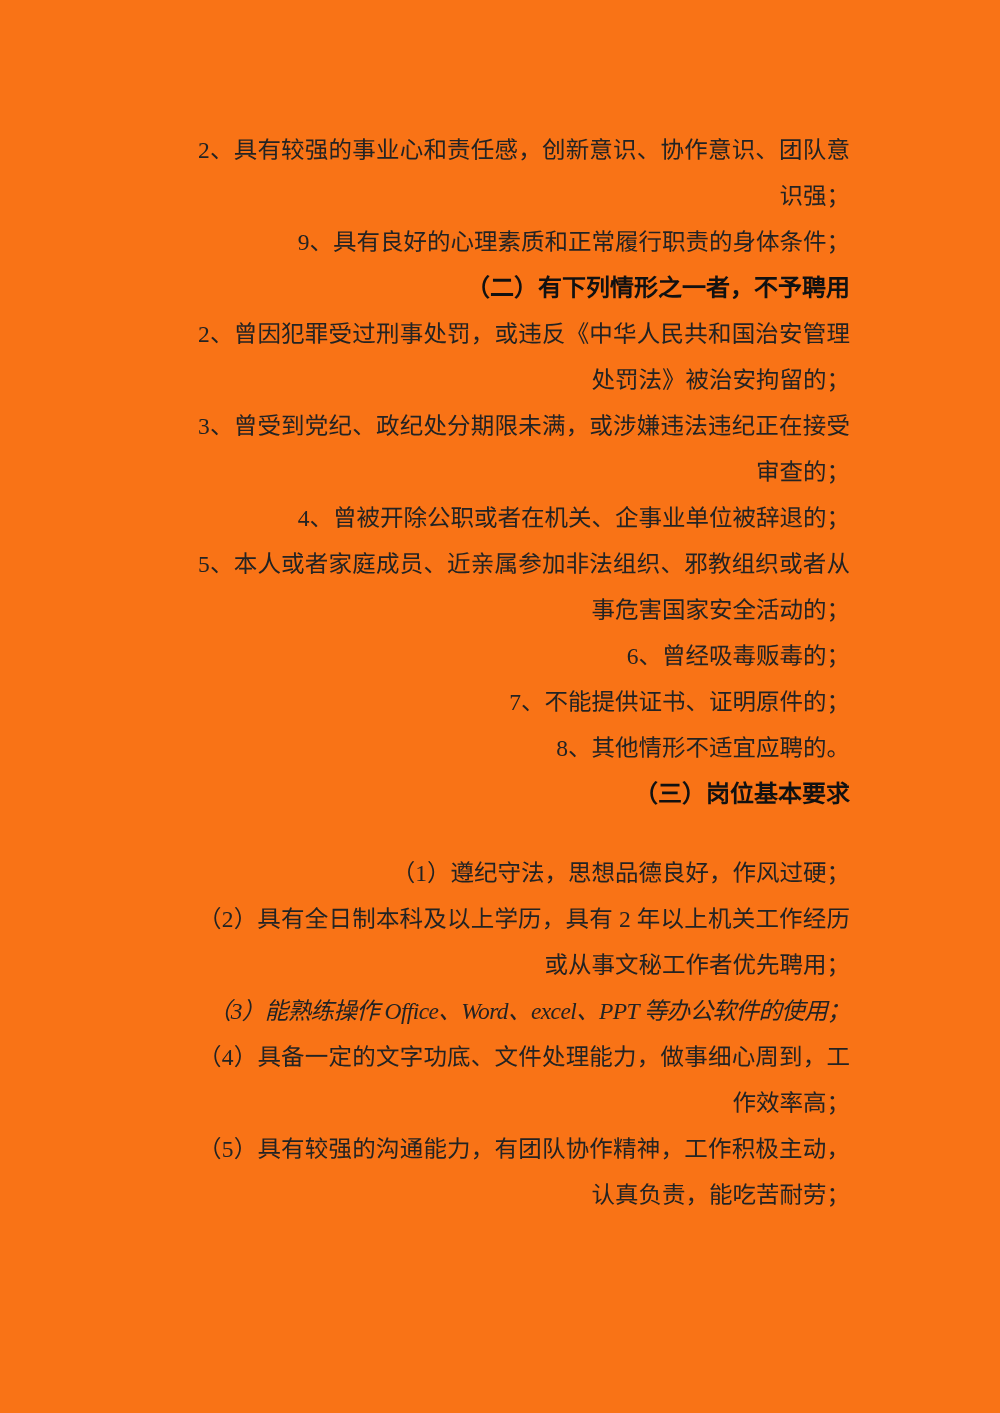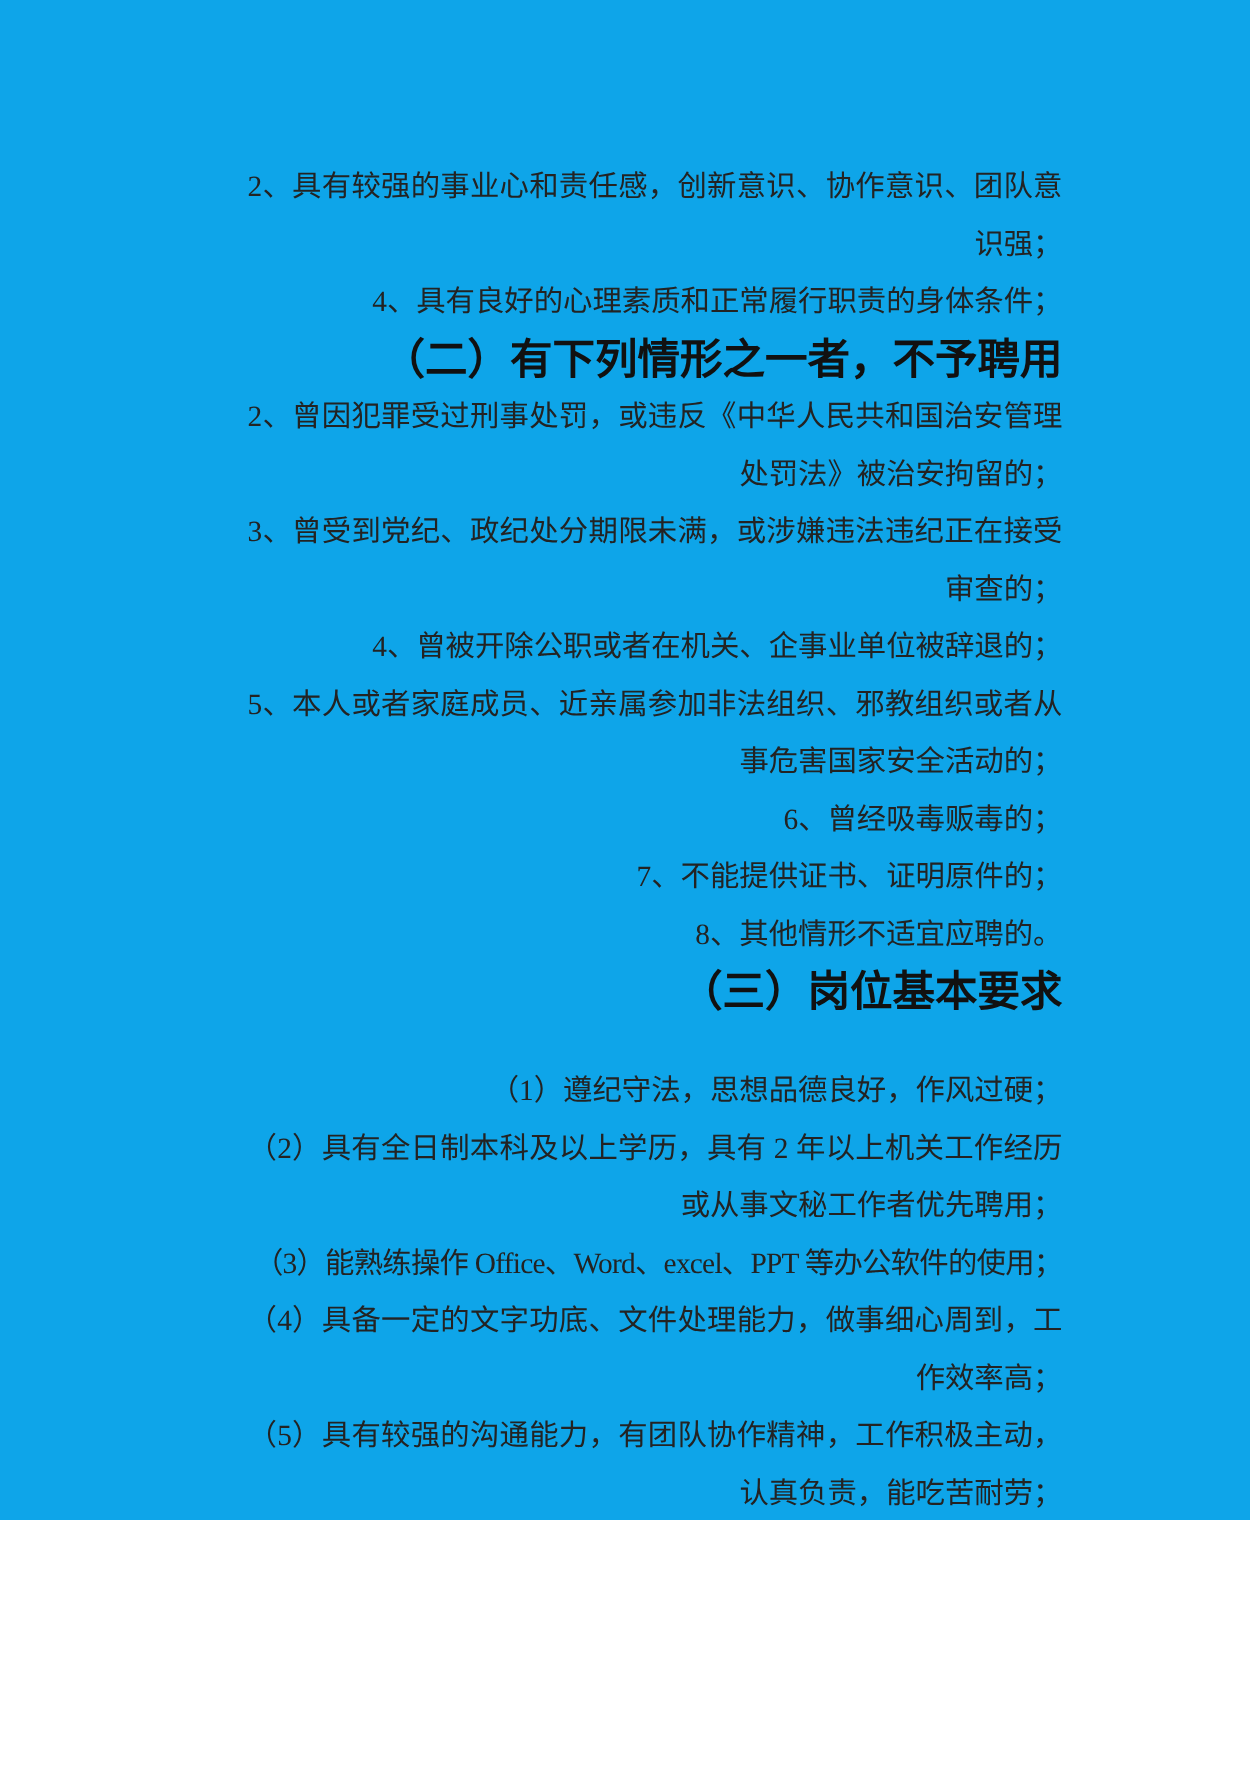--- a/index.html
+++ b/index.html
@@ -3,22 +3,22 @@
 <meta charset="utf-8">
 <style>
   html, body {
     margin: 0;
     padding: 0;
     background: #ffffff;
   }
   .page {
     position: relative;
     width: 1000px;
-    height: 1216px;
-    background: #0ea5e9;
+    height: 1413px;
+    background: #f97316;
     overflow: hidden;
   }
   .doc {
     position: absolute;
     left: 150px;
     top: 127px;
     width: 700px;
     color: #232323;
     font-family: "Liberation Serif", "DejaVu Serif", serif;
     font-size: 23.5px;
@@ -32,38 +32,39 @@
   .line.indent {
     text-indent: 48px;
   }
   .line.stretch {
     text-align: justify;
     text-align-last: justify;
   }
   .line.heading {
     font-family: "Liberation Sans", "DejaVu Sans", sans-serif;
     font-weight: 700;
-    font-size: 34px;
+    font-size: 24px;
     color: #111111;
   }
   .line.gap-after {
     margin-bottom: 33px;
   }
   .line.compact {
     letter-spacing: -0.6px;
+    font-style: italic;
   }
 </style>
 </head>
 <body>
 
 <div class="page">
   <div class="doc">
     <div class="line indent stretch">2、具有较强的事业心和责任感，创新意识、协作意识、团队意</div>
     <div class="line">识强；</div>
-    <div class="line indent">4、具有良好的心理素质和正常履行职责的身体条件；</div>
+    <div class="line indent">9、具有良好的心理素质和正常履行职责的身体条件；</div>
     <div class="line indent heading">（二）有下列情形之一者，不予聘用</div>
     <div class="line indent stretch">2、曾因犯罪受过刑事处罚，或违反《中华人民共和国治安管理</div>
     <div class="line">处罚法》被治安拘留的；</div>
     <div class="line indent stretch">3、曾受到党纪、政纪处分期限未满，或涉嫌违法违纪正在接受</div>
     <div class="line">审查的；</div>
     <div class="line indent">4、曾被开除公职或者在机关、企事业单位被辞退的；</div>
     <div class="line indent stretch">5、本人或者家庭成员、近亲属参加非法组织、邪教组织或者从</div>
     <div class="line">事危害国家安全活动的；</div>
     <div class="line indent">6、曾经吸毒贩毒的；</div>
     <div class="line indent">7、不能提供证书、证明原件的；</div>

